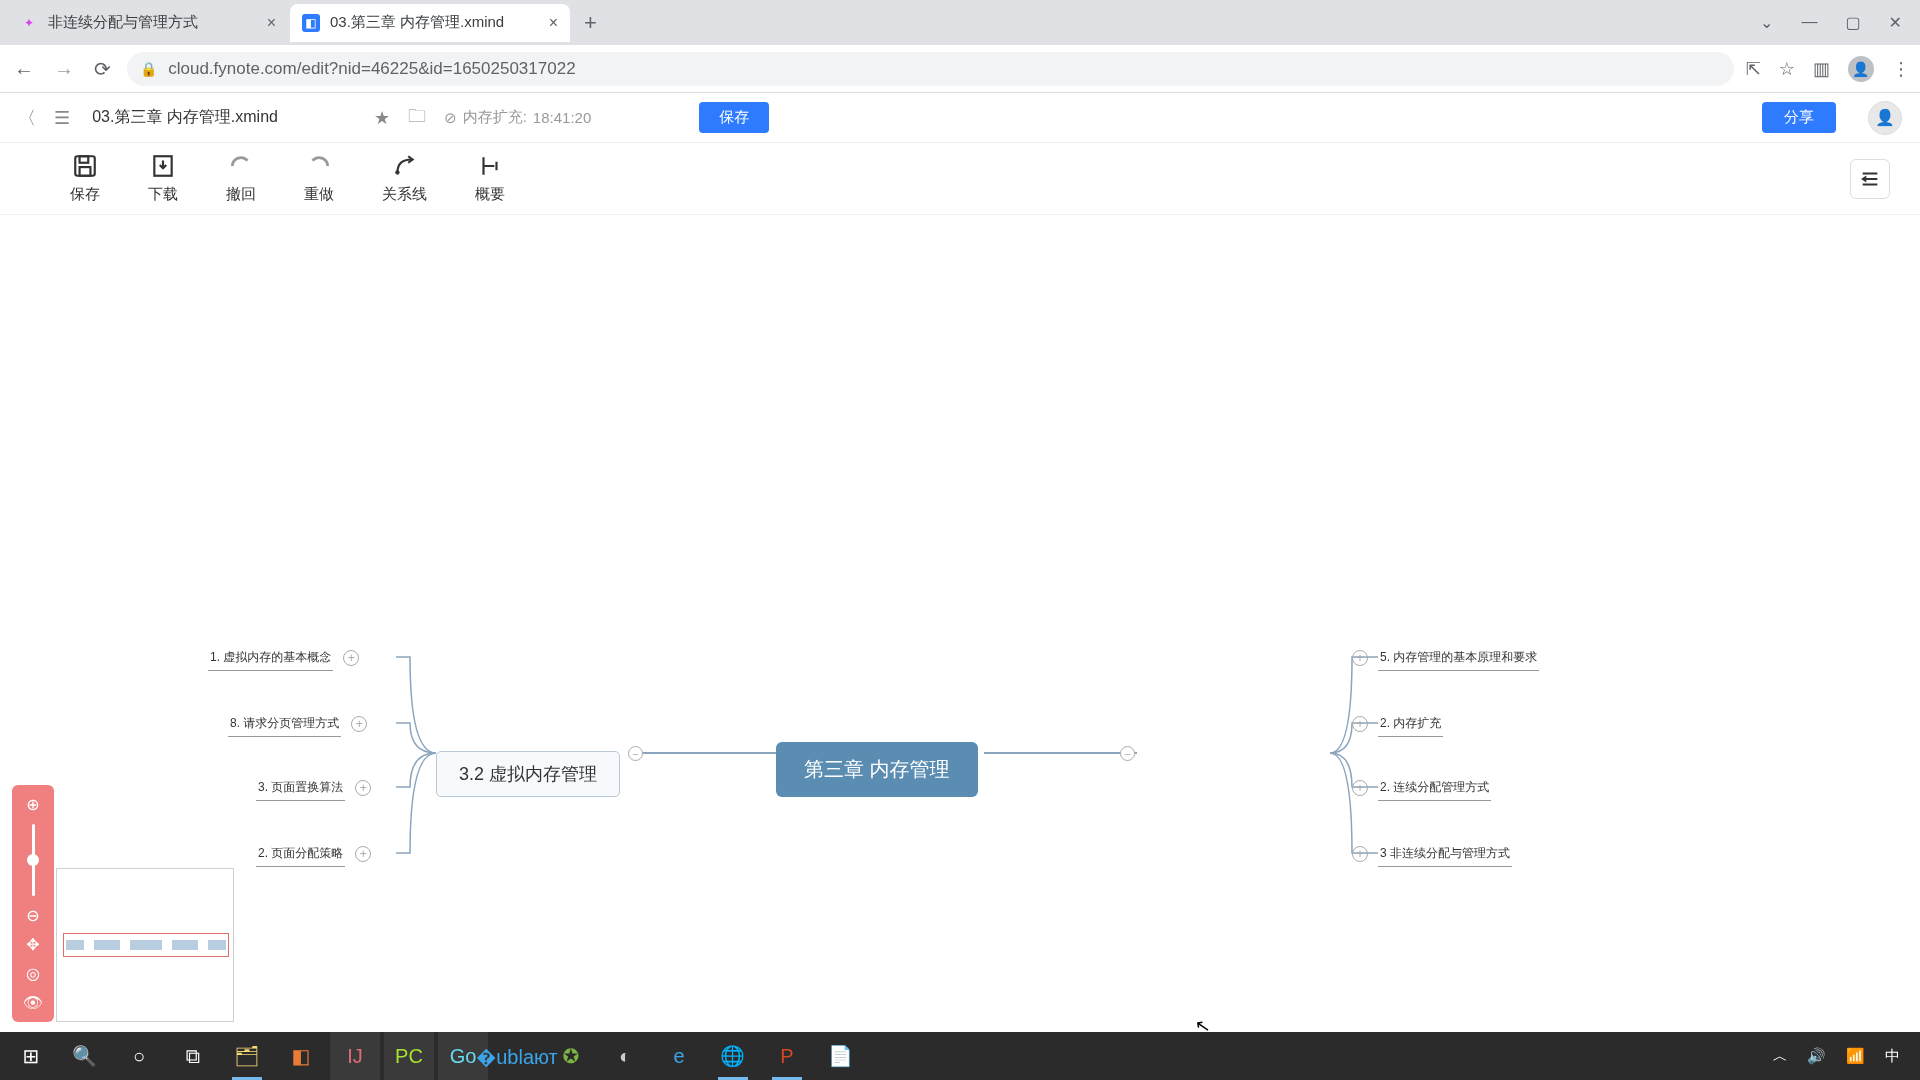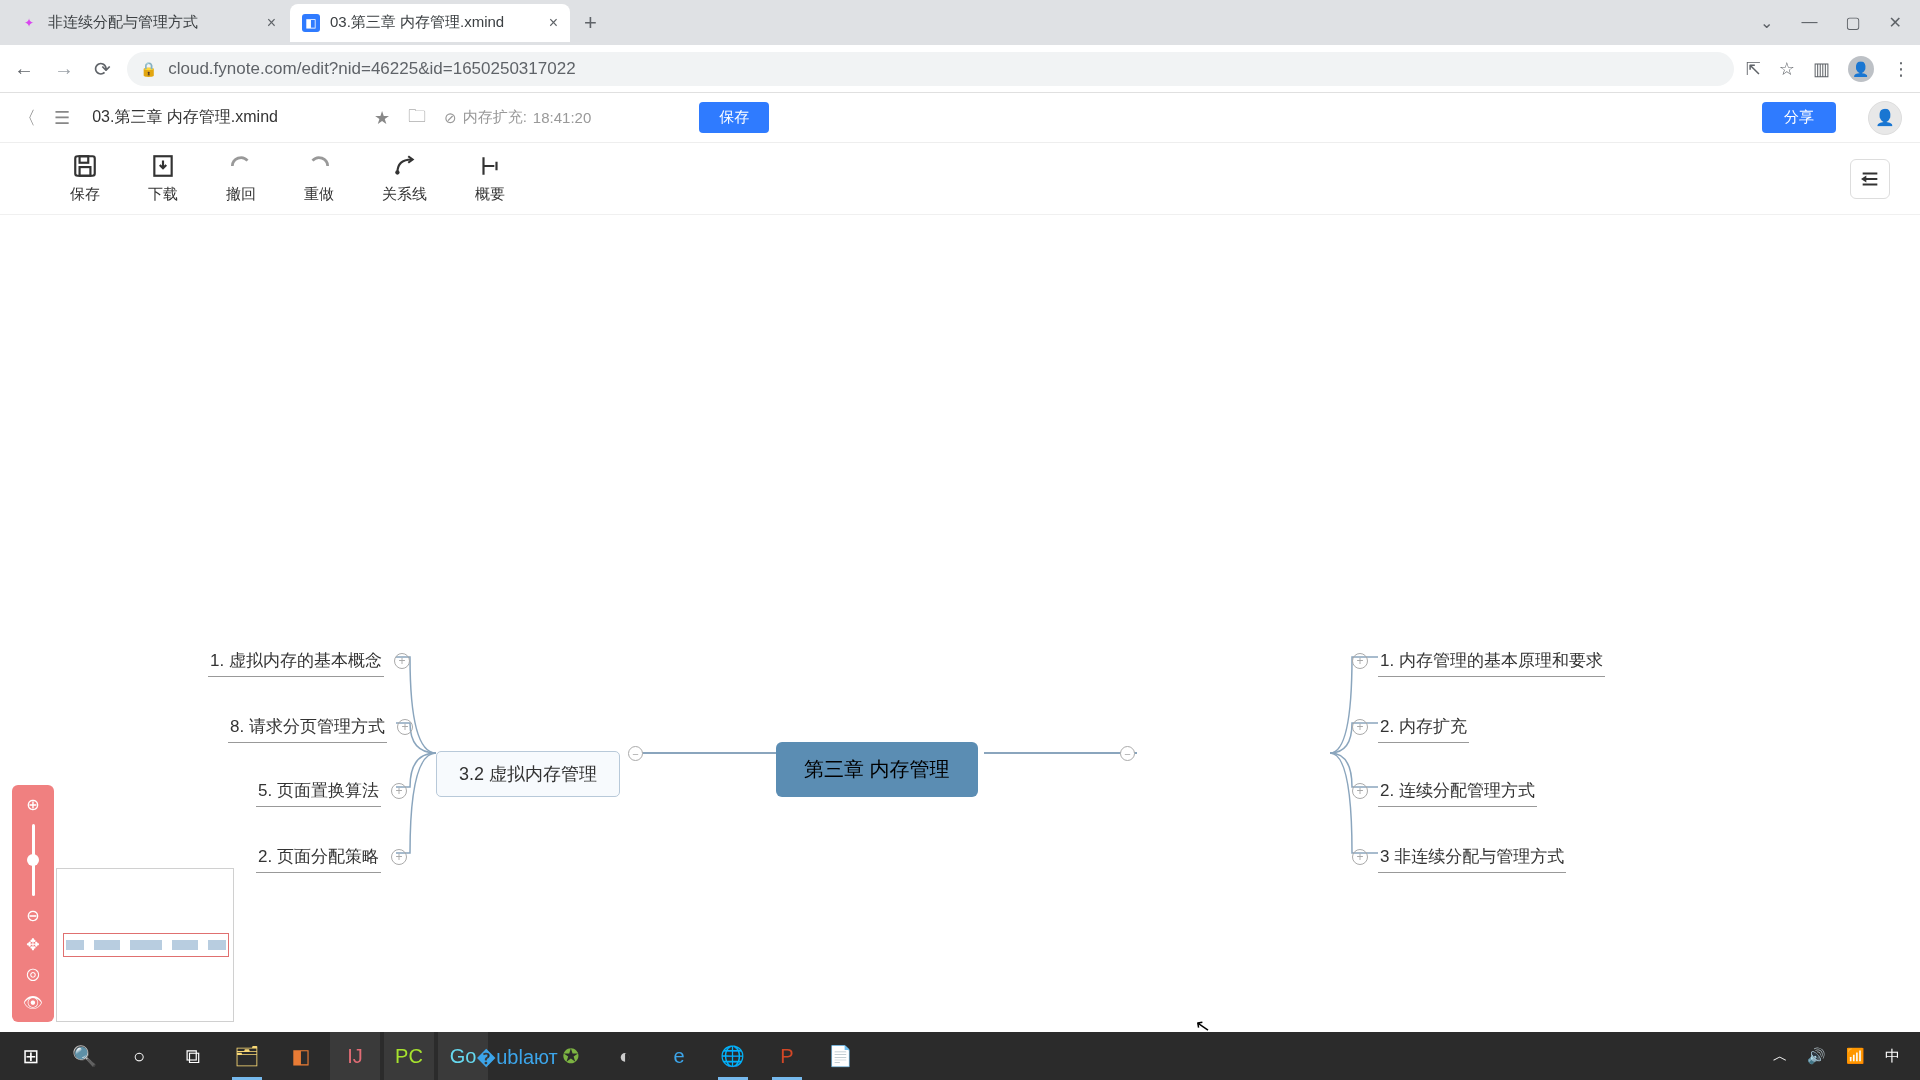--- a/index.html
+++ b/index.html
@@ -35,25 +35,25 @@
 
 
 .toolbar { height: 72px; display: flex; align-items: center; padding: 0 70px; gap: 48px; border-bottom: 1px solid #f0f0f0; position: relative; }
 .tool-item { display: flex; flex-direction: column; align-items: center; gap: 6px; color: #333; font-size: 15px; }
 .tool-item svg { width: 26px; height: 26px; }
 .panel-toggle { position: absolute; right: 30px; top: 16px; width: 40px; height: 40px; border: 1px solid #ddd; border-radius: 6px; display: flex; align-items: center; justify-content: center; color: #333; }
 
 
 .canvas { position: relative; width: 100%; height: calc(100% - 215px - 48px); background: #fff; }
 .node { position: absolute; font-size: 17px; margin-top: 17px; }
-.central { background: #5b8db3; color: #000000; padding: 14px 28px; border-radius: 6px; left: 776px; top: 510px; font-size: 20px; }
+.central { background: #5b8db3; color: #ffffff; padding: 14px 28px; border-radius: 6px; left: 776px; top: 510px; font-size: 20px; }
 .branch { background: #f7fafd; border: 1px solid #b8c9d9; color: #333; padding: 10px 22px; border-radius: 5px; font-size: 18px; }
 .branch.left { left: 436px; top: 519px; }
 .branch.right { left: 1137px; top: 519px; }
-.leaf { color: #333; font-size: 17px; border-bottom: 1px solid #999; padding: 4px 2px; text-align: right; }
+.leaf { color: #333; font-size: 12px; border-bottom: 1px solid #999; padding: 4px 2px; text-align: right; }
 .leaf-row { position: absolute; display: flex; align-items: center; gap: 10px; }
 .plus { width: 16px; height: 16px; border: 1px solid #aaa; border-radius: 50%; display: flex; align-items: center; justify-content: center; font-size: 12px; color: #aaa; }
 .collapse { width: 15px; height: 15px; border: 1px solid #aaa; border-radius: 50%; display: flex; align-items: center; justify-content: center; font-size: 11px; color: #aaa; position: absolute; background: #fff; }
 
 svg.lines { position: absolute; top: 0; left: 0; pointer-events: none; }
 
 
 .zoom-panel { position: absolute; left: 12px; bottom: 58px; width: 42px; background: #f08080; border-radius: 6px; padding: 10px 0; display: flex; flex-direction: column; align-items: center; gap: 10px; color: #fff; }
 .zoom-panel .track { width: 3px; height: 72px; background: #fff; position: relative; border-radius: 2px; }
 .zoom-panel .thumb { width: 12px; height: 12px; background: #fff; border-radius: 50%; position: absolute; left: -4.5px; top: 30px; }
@@ -204,30 +204,30 @@
   <div class="leaf-row" style="left:208px; top:430px; flex-direction:row-reverse;">
     <div class="plus">+</div>
     <div class="leaf">1. 虚拟内存的基本概念</div>
   </div>
   <div class="leaf-row" style="left:228px; top:496px; flex-direction:row-reverse;">
     <div class="plus">+</div>
     <div class="leaf">8. 请求分页管理方式</div>
   </div>
   <div class="leaf-row" style="left:256px; top:560px; flex-direction:row-reverse;">
     <div class="plus">+</div>
-    <div class="leaf">5. 页面置换算法</div>
+    <div class="leaf">3. 页面置换算法</div>
   </div>
   <div class="leaf-row" style="left:256px; top:626px; flex-direction:row-reverse;">
     <div class="plus">+</div>
     <div class="leaf">2. 页面分配策略</div>
   </div>
 
   <div class="leaf-row" style="left:1352px; top:430px;">
     <div class="plus">+</div>
-    <div class="leaf">1. 内存管理的基本原理和要求</div>
+    <div class="leaf">5. 内存管理的基本原理和要求</div>
   </div>
   <div class="leaf-row" style="left:1352px; top:496px;">
     <div class="plus">+</div>
     <div class="leaf">2. 内存扩充</div>
   </div>
   <div class="leaf-row" style="left:1352px; top:560px;">
     <div class="plus">+</div>
     <div class="leaf">2. 连续分配管理方式</div>
   </div>
   <div class="leaf-row" style="left:1352px; top:626px;">

